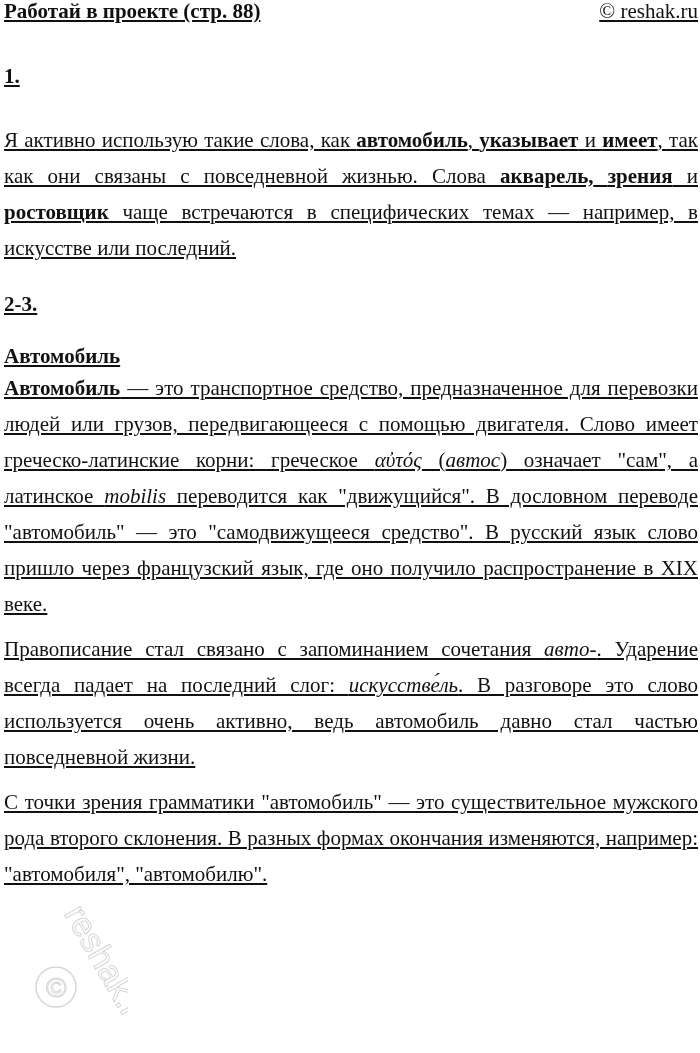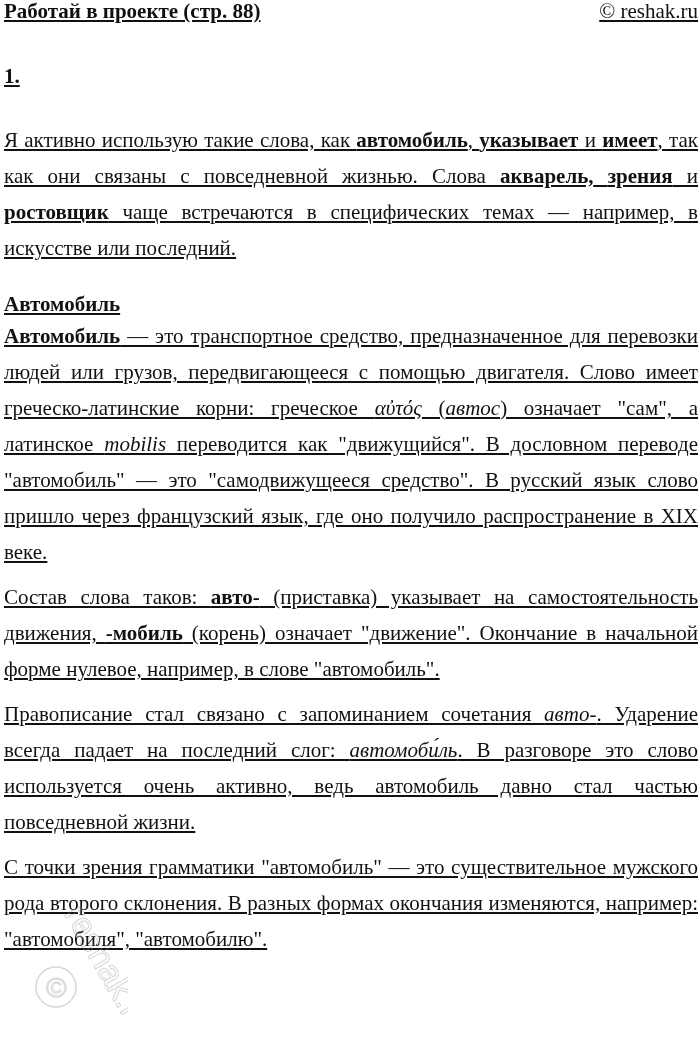--- a/index.html
+++ b/index.html
@@ -80,28 +80,28 @@
 
   <div class="header">
     <span class="header-title">Работай в проекте (стр. 88)</span>
     <span class="header-copy">© reshak.ru</span>
   </div>
 
   <div class="section-num sn1">1.</div>
 
   <p class="para p1"><span>Я активно использую такие слова, как </span><b>автомобиль</b><span>, </span><b>указывает</b><span> и </span><b>имеет</b><span>, так как они связаны с повседневной жизнью. Слова </span><b>акварель,</b><span> </span><b>зрения</b><span> и </span><b>ростовщик</b><span> чаще встречаются в специфических темах — например, в искусстве или последний.</span></p>
 
+  <div class="section-num sn23">2-3.</div>
 
   <div class="word-title">Автомобиль</div>
 
   <p class="para p2"><b>Автомобиль</b><span> — это транспортное средство, предназначенное для перевозки людей или грузов, передвигающееся с помощью двигателя. Слово имеет греческо-латинские корни: греческое </span><i>αὐτός</i><span> (</span><i>автос</i><span>) означает "сам", а латинское </span><i>mobilis</i><span> переводится как "движущийся". В дословном переводе "автомобиль" — это "самодвижущееся средство". В русский язык слово пришло через французский язык, где оно получило распространение в XIX веке.</span></p>
 
-  <p class="para p3"><span>Состав слова таков: </span><b>авто-</b><span> (приставка) указывает на самостоятельность движения, </span><b>-мобиль</b><span> (корень) означает "движение". Окончание в начальной форме нулевое, например, в слове "автомобиль".</span></p>
 
-  <p class="para p4"><span>Правописание стал связано с запоминанием сочетания </span><i>авто-</i><span>. Ударение всегда падает на последний слог: </span><i>автомоби́ль</i><span>. В разговоре это слово используется очень активно, ведь автомобиль давно стал частью повседневной жизни.</span></p>
+  <p class="para p4"><span>Правописание стал связано с запоминанием сочетания </span><i>авто-</i><span>. Ударение всегда падает на последний слог: </span><i>искусстве́ль</i><span>. В разговоре это слово используется очень активно, ведь автомобиль давно стал частью повседневной жизни.</span></p>
 
   <p class="para p5"><span>С точки зрения грамматики "автомобиль" — это существительное мужского рода второго склонения. В разных формах окончания изменяются, например: "автомобиля", "автомобилю".</span></p>
 
 </div>
 
 <svg class="watermark" viewBox="0 0 110 110">
   <g transform="rotate(60 55 55)" fill="none" stroke="#888" stroke-width="1.2">
     <text x="10" y="40" font-size="34" font-family="Liberation Sans, sans-serif" fill="none" stroke="#888" stroke-width="1">reshak.ru</text>
   </g>
   <circle cx="38" cy="82" r="20" fill="none" stroke="#888" stroke-width="1.4"></circle>

